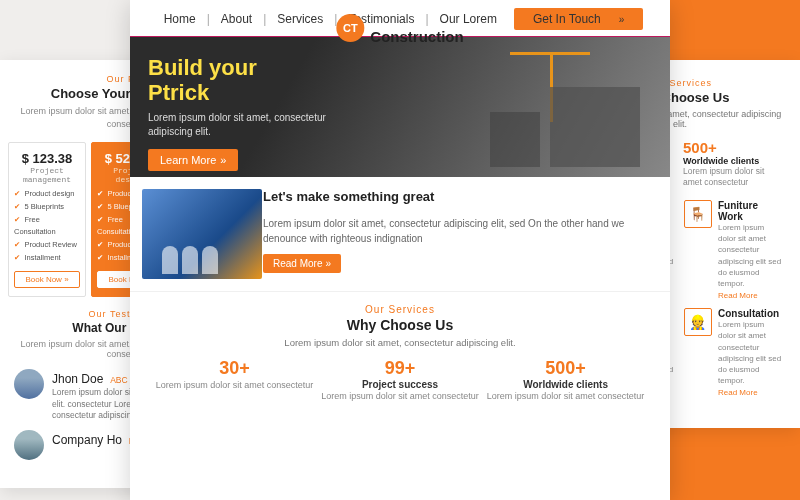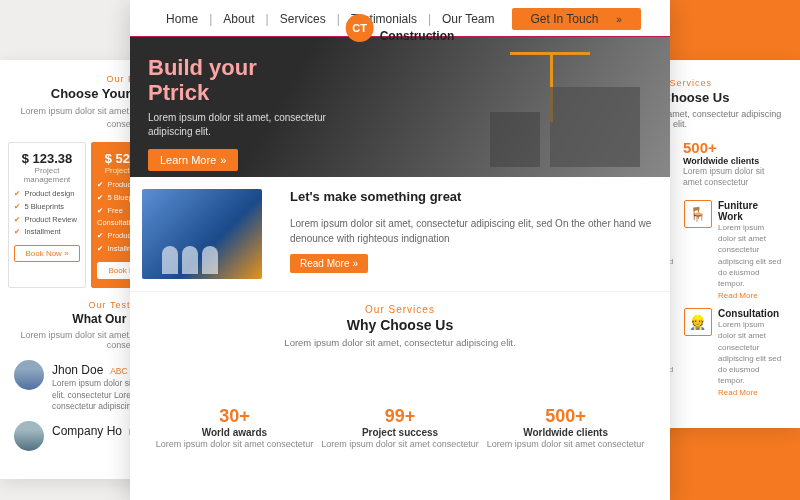--- a/index.html
+++ b/index.html
@@ -83,21 +83,21 @@
       border-radius: 50%;
       display: flex;
       align-items: center;
       justify-content: center;
       color: #fff;
       font-weight: bold;
       font-size: 11px;
       margin-top: 8px;
     }
     .brand-name {
-      font-size: 12px;
+      font-size: 15px;
       font-weight: 700;
       color: #222;
       margin-top: 24px;
     }
 
     
     .main-nav {
       display: flex;
       align-items: center;
       justify-content: center;
@@ -175,21 +175,21 @@
       background: rgba(60,60,60,0.5);
     }
     .hero-text {
       position: absolute;
       top: 18px; left: 18px;
       z-index: 3;
     }
     .hero-title {
       font-size: 22px;
       font-weight: 900;
-      color: #fca5a5;
+      color: #fde047;
       line-height: 1.15;
     }
     .hero-sub {
       font-size: 10px;
       color: #ddd;
       margin-top: 5px;
       max-width: 180px;
       line-height: 1.4;
     }
     .learn-more-btn {
@@ -225,21 +225,21 @@
     
     .worker {
       position: absolute;
       bottom: 5px;
       width: 16px;
       height: 28px;
       background: rgba(255,255,255,0.6);
       border-radius: 8px 8px 0 0;
     }
     .mid-text {
-      padding-left: 28px;
+      padding-left: 1px;
     }
     .mid-heading {
       font-size: 13px;
       font-weight: 700;
       color: #222;
       margin-bottom: 5px;
     }
     .mid-para {
       font-size: 10px;
       color: #666;
@@ -285,21 +285,20 @@
       margin-bottom: 10px;
     }
     .stats-row {
       display: flex;
       gap: 8px;
       justify-content: center;
     }
     .stat-item {
       text-align: center;
       min-width: 80px;
-      margin-top: 48px;
     }
     .stat-number {
       font-size: 18px;
       font-weight: 800;
       color: #f47920;
     }
     .stat-label {
       font-size: 10px;
       font-weight: 600;
       color: #333;
@@ -353,20 +352,21 @@
     .price-amount {
       font-size: 13px;
       font-weight: 700;
       color: #222;
     }
     .price-card.featured .price-amount { color: #fff; }
     .price-type {
       font-size: 8px;
       color: #888;
       margin-bottom: 4px;
+      font-family: Liberation Mono, monospace;
     }
     .price-card.featured .price-type { color: #ffe0c0; }
     .price-feature {
       font-size: 7.5px;
       color: #555;
       line-height: 1.7;
       text-align: left;
     }
     .price-card.featured .price-feature { color: #fff5ee; }
     .check-icon { color: #f47920; margin-right: 2px; }
@@ -547,20 +547,21 @@
     </h2>
     <p class="pricing-sub">Lorem ipsum dolor sit amet, consectetur adipiscing elit. consectetur</p>
     <div class="pricing-cards">
 
       <div class="price-card">
         <div class="price-amount">$ 123.38</div>
         <div class="price-type">Project management</div>
         <div class="price-feature">
           <div><span class="check-icon">✔</span> Product design</div>
           <div><span class="check-icon">✔</span> 5 Blueprints</div>
+          <div><span class="check-icon">✔</span> Free Consultation</div>
           <div><span class="check-icon">✔</span> Product Review</div>
           <div><span class="check-icon">✔</span> Installment</div>
         </div>
         <button class="book-btn">
           <span>Book Now</span> <span>»</span>
         </button>
       </div>
 
       <div class="price-card featured">
         <div class="price-amount">$ 529.00</div>
@@ -627,21 +628,21 @@
 
     <div class="main-nav">
       <span>Home</span>
       <span class="sep">|</span>
       <span>About</span>
       <span class="sep">|</span>
       <span>Services</span>
       <span class="sep">|</span>
       <span>Testimonials</span>
       <span class="sep">|</span>
-      <span>Our Team</span>
+      <span>Our Lorem</span>
       <button class="nav-btn">
         <span>Get In Touch</span>
         <span class="chevron">»</span>
       </button>
     </div>
 
     <div class="hero">
       <div class="hero-img">
 
         <div class="hero-visual">
@@ -680,21 +681,20 @@
       </div>
     </div>
 
     <div class="why-section">
       <p class="section-label">Our Services</p>
       <h3 class="section-title">Why Choose Us</h3>
       <p class="section-sub">Lorem ipsum dolor sit amet, consectetur adipiscing elit.</p>
       <div class="stats-row">
         <div class="stat-item">
           <div class="stat-number">30+</div>
-          <div class="stat-label">World awards</div>
           <div class="stat-desc">Lorem ipsum dolor sit amet consectetur</div>
         </div>
         <div class="stat-item">
           <div class="stat-number">99+</div>
           <div class="stat-label">Project success</div>
           <div class="stat-desc">Lorem ipsum dolor sit amet consectetur</div>
         </div>
         <div class="stat-item">
           <div class="stat-number">500+</div>
           <div class="stat-label">Worldwide clients</div>

